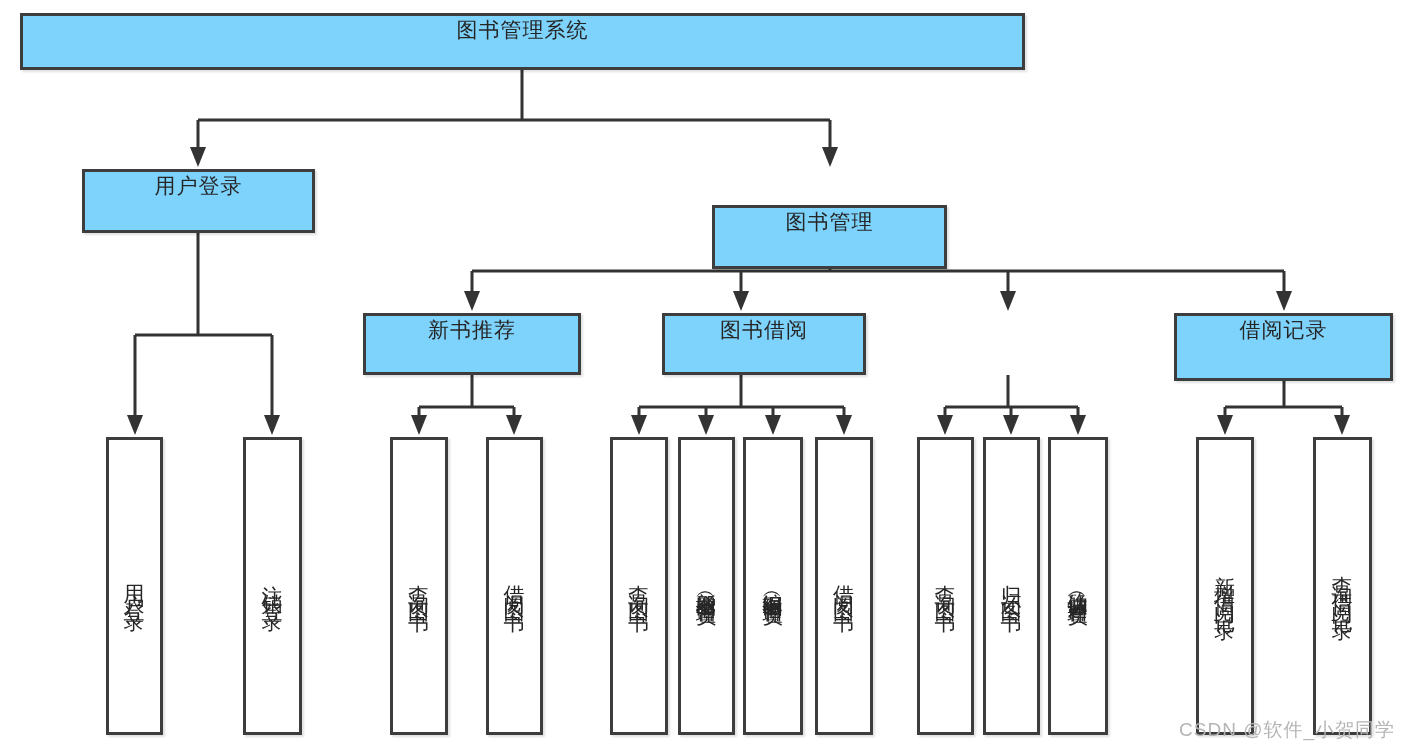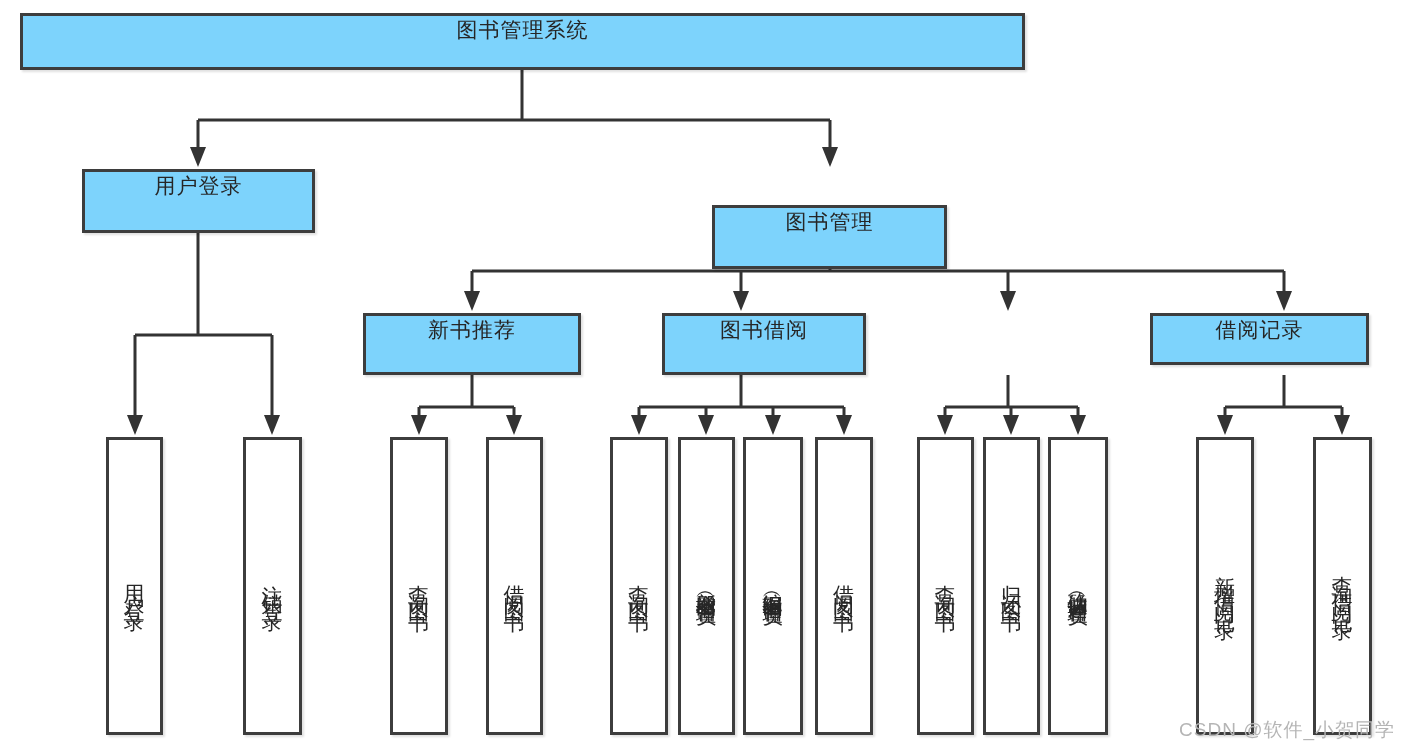--- a/index.html
+++ b/index.html
@@ -126,21 +126,21 @@
   <div class="node" style="left:712px; top:169px; width:235px; height:64px;margin-top:36px;">
     <span>图书管理</span>
   </div>
 
   <div class="node" style="left:363px; top:313px; width:218px; height:62px;">
     <span>新书推荐</span>
   </div>
   <div class="node" style="left:632px; top:313px; width:204px; height:62px;margin-left:30px;">
     <span>图书借阅</span>
   </div>
-  <div class="node" style="left:1150px; top:313px; width:219px; height:52px;font-family:Liberation Serif, serif;">
+  <div class="node" style="left:1174px; top:313px; width:219px; height:68px;font-family:Liberation Serif, serif;">
     <span>借阅记录</span>
   </div>
 
   <div class="vbox" style="left:106px; width:57px;">
     <span class="vlabel">用户登录</span>
   </div>
   <div class="vbox" style="left:243px; width:59px;">
     <span class="vlabel">注销登录</span>
   </div>
 

